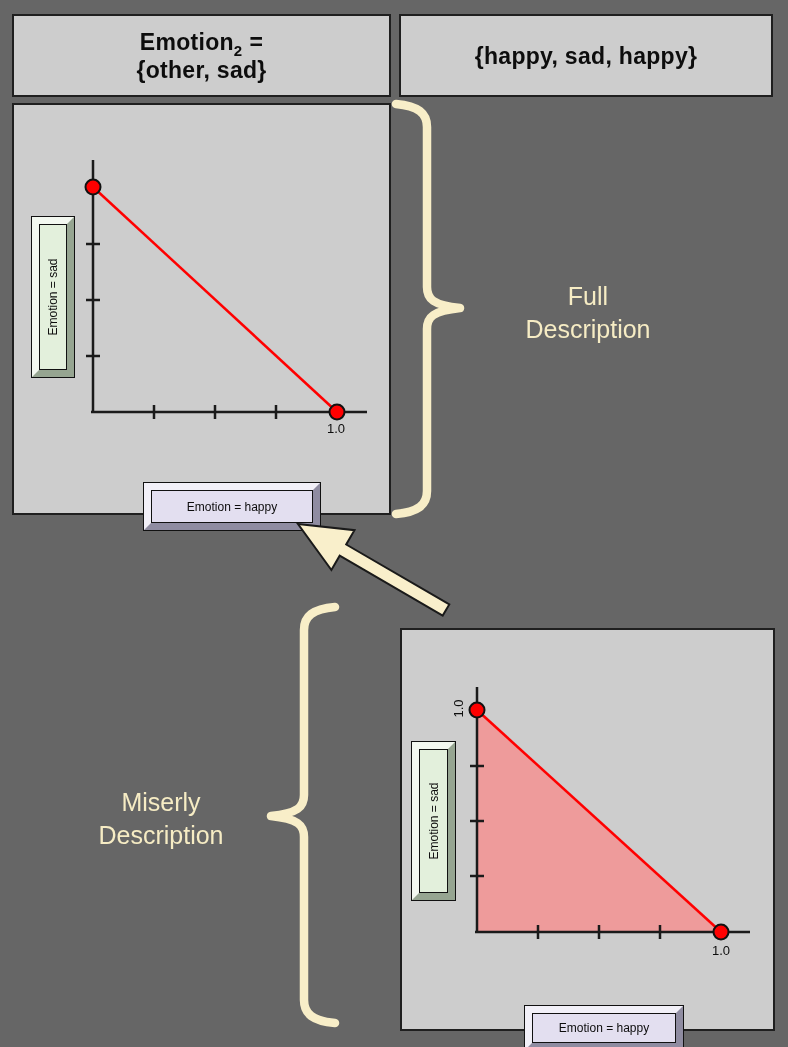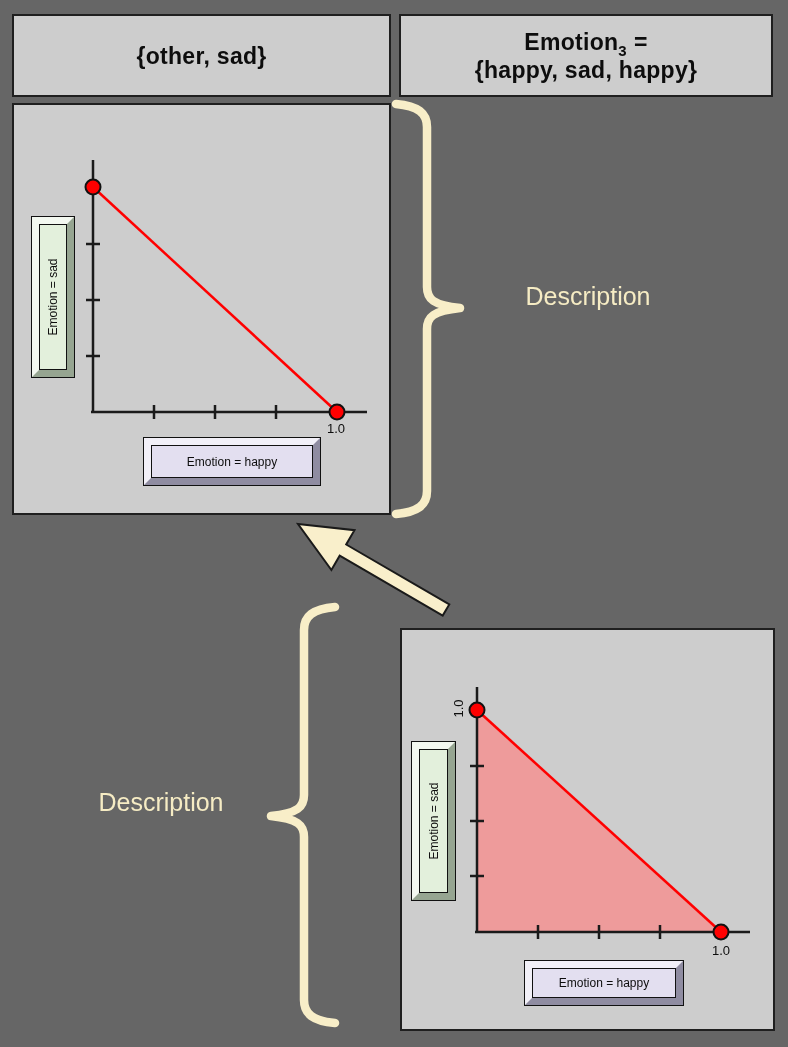--- a/index.html
+++ b/index.html
@@ -8,42 +8,42 @@
   .box{position:absolute;background:#cdcdcd;border:2px solid #1f1f1f;box-sizing:border-box;}
   .header{display:flex;flex-direction:column;align-items:center;justify-content:center;
           font-weight:bold;font-size:23px;line-height:28px;color:#0d0d0d;letter-spacing:.3px;}
   .header .sub{font-size:15px;vertical-align:-6px;line-height:0;}
   .header .eq{margin-left:7px;}
   .plot-svg{position:absolute;left:0;top:0;}
   .bevel{position:absolute;box-sizing:border-box;border-style:solid;border-width:7px;
          outline:1px solid #111;box-shadow:inset 0 0 0 1px #111;display:flex;
          align-items:center;justify-content:center;font-size:12px;color:#0d0d0d;}
   .bevel.green{border-color:#f3f8f0 #96a591 #96a591 #f3f8f0;background:#e3f0dc;}
-  .bevel.purple{border-color:#f2f0f8 #8f8ca1 #8f8ca1 #f2f0f8;background:#e3dff0;}
+  .bevel.purple{border-color:#f2f0f8 #8f8ca1 #8f8ca1 #f2f0f8;background:#e3dff0;margin-top:45px;}
   .vtext{transform:rotate(-90deg);white-space:nowrap;}
   .ticklabel{position:absolute;font-size:13px;color:#0d0d0d;text-align:center;width:40px;}
   .vticklabel{position:absolute;display:flex;align-items:center;justify-content:center;
               font-size:13px;color:#0d0d0d;}
   .desc{position:absolute;width:250px;text-align:center;color:#f6ecc4;
         font-size:25px;line-height:33px;}
   .overlay{position:absolute;left:0;top:0;pointer-events:none;}
 </style>
 </head>
 <body>
 
 <div class="canvas">
 
   <div class="box header" style="left:12px;top:14px;width:379px;height:83px;">
+    <div>
+      <span>Emotion</span><sub class="sub">2</sub><span class="eq">=</span>
+    </div>
     <div>{other, sad}</div>
   </div>
 
   <div class="box header" style="left:399px;top:14px;width:374px;height:83px;">
-    <div>
-      <span>Emotion</span><sub class="sub">3</sub><span class="eq">=</span>
-    </div>
     <div>{happy, sad, happy}</div>
   </div>
 
   <div class="box" style="left:12px;top:103px;width:379px;height:412px;">
     <svg class="plot-svg" width="375" height="408" viewBox="0 0 375 408">
 
       <line x1="79" y1="55" x2="79" y2="308" stroke="#1a1a1a" stroke-width="2.5"></line>
       <line x1="77" y1="307" x2="353" y2="307" stroke="#1a1a1a" stroke-width="2.5"></line>
 
       <g stroke="#1a1a1a" stroke-width="2.5">
@@ -103,23 +103,25 @@
     <div class="ticklabel" style="left:299px;top:313px;">1.0</div>
     <div class="bevel green" style="left:10px;top:112px;width:43px;height:158px;">
       <span class="vtext">Emotion = sad</span>
     </div>
     <div class="bevel purple" style="left:123px;top:331px;width:158px;height:44px;">
       <span>Emotion = happy</span>
     </div>
   </div>
 
   <div class="desc" style="left:463px;top:280px;">
+    <div>Full</div>
     <div>Description</div>
   </div>
   <div class="desc" style="left:36px;top:786px;">
+    <div>Miserly</div>
     <div>Description</div>
   </div>
 
   <svg class="overlay" width="788" height="1047" viewBox="0 0 788 1047">
 
     <path d="M 396,104
              C 418,106 427,113 427,127
              L 427,287
              C 427,299 433,305 460,308
              C 433,311 427,317 427,329

